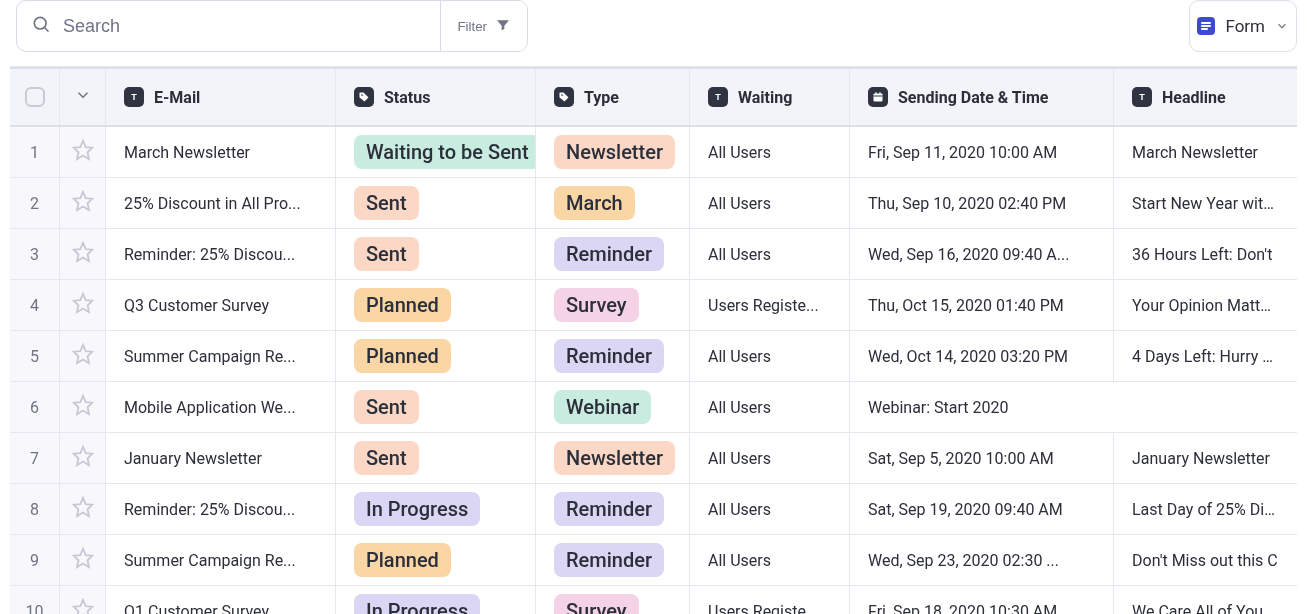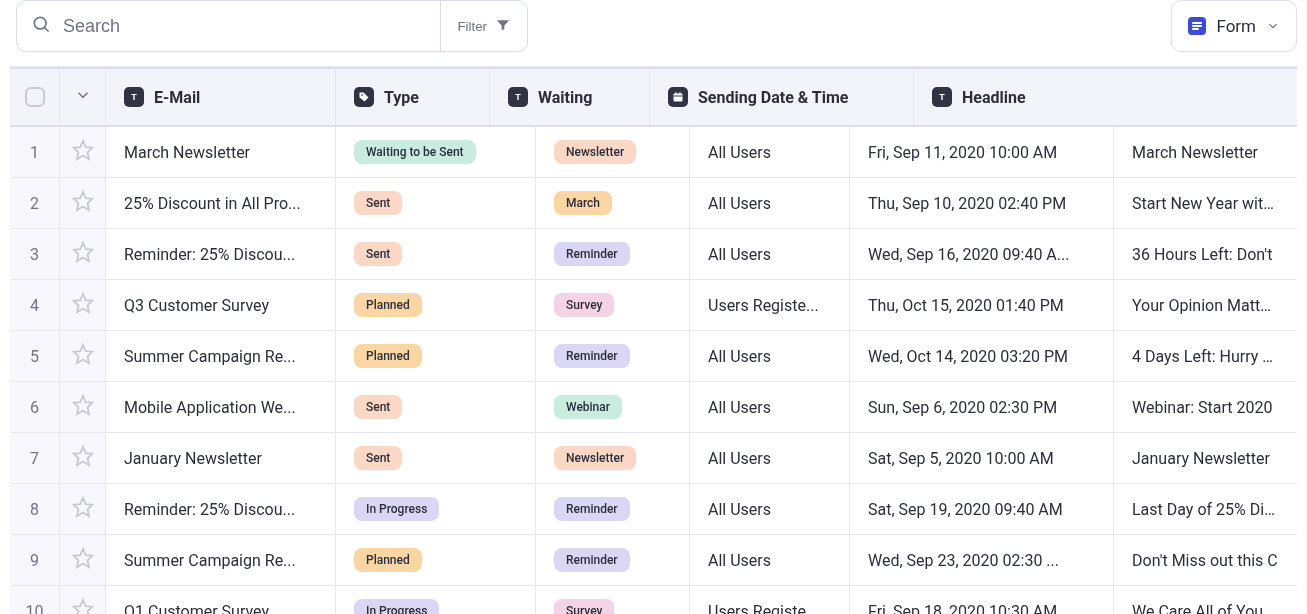--- a/index.html
+++ b/index.html
@@ -26,21 +26,21 @@
 
   
   .topbar{display:flex;align-items:stretch;gap:20px;padding:0 0 14px 6px}
   .search-group{display:flex;align-items:stretch;border:1px solid var(--border-strong);border-radius:10px;overflow:hidden;width:512px;height:52px}
   .search-box{display:flex;align-items:center;gap:10px;padding:0 14px;flex:1}
   .search-box input{border:none;outline:none;font-size:18px;color:var(--text);flex:1;background:transparent}
   .search-box input::placeholder{color:var(--muted)}
   .filter-btn{display:flex;align-items:center;gap:8px;background:#fff;padding:0 16px;color:var(--muted);border:none}
   .vsep{width:1px;background:var(--border-strong)}
   .spacer{flex:1}
-  .form-btn{display:flex;align-items:center;gap:10px;border:1px solid var(--btn-border);border-radius:10px;height:52px;padding:0 16px;color:var(--text);font-size:17px}
+  .form-btn{display:flex;align-items:center;gap:10px;border:1px solid var(--btn-border);border-radius:10px;height:52px;padding:0 7px;color:var(--text);font-size:17px}
   .form-btn .sq{width:18px;height:18px;border-radius:4px;background:var(--accent);display:inline-flex;align-items:center;justify-content:center}
   .form-btn .sq svg{display:block}
   .chev svg{display:block}
 
   
   .grid{border-top:1px solid var(--border)}
   .row{display:flex;align-items:stretch;border-bottom:1px solid var(--border)}
   .head{background:var(--head-bg);font-weight:700;color:var(--text);border-top:2px solid #dcdeea;border-bottom:2px solid #dcdeea}
   .cell{border-right:1px solid var(--border);padding:0 18px;display:flex;align-items:center;white-space:nowrap;overflow:hidden;text-overflow:ellipsis;height:48px}
   .head .cell{height:56px}
@@ -55,21 +55,21 @@
   .c-target{width:160px}
   .c-date{width:264px}
   .c-headline{flex:1;border-right:none}
 
   .hlabel{display:flex;align-items:center;gap:10px;color:var(--text);font-weight:700}
   .hicon{width:20px;height:20px;border-radius:5px;background:#2f3342;color:#fff;display:inline-flex;align-items:center;justify-content:center;font-size:12px}
   .hicon svg{display:block}
 
   .ck{width:20px;height:20px;border:2px solid #c7cbd8;border-radius:6px}
 
-  .chip{display:inline-flex;align-items:center;border-radius:8px;padding:5px 12px;font-size:12px;font-weight:500;color:#2b2f3a}
+  .chip{display:inline-flex;align-items:center;border-radius:8px;padding:5px 12px;font-size:20px;font-weight:500;color:#2b2f3a}
   .chip.mint{background:var(--chip-mint)}
   .chip.peach{background:var(--chip-peach)}
   .chip.orange{background:var(--chip-orange)}
   .chip.lav{background:var(--chip-lav)}
   .chip.pink{background:var(--chip-pink)}
 
   .ellip{overflow:hidden;text-overflow:ellipsis;white-space:nowrap;display:block;width:100%}
 
   svg{overflow:visible}
 </style>
@@ -132,20 +132,31 @@
       <div class="cell c-email">
         <span class="hlabel">
           <span class="hicon">
               <svg width="12" height="12" viewBox="0 0 12 12">
                 <text x="6" y="9" text-anchor="middle" font-size="9" font-family="Arial" fill="#fff" font-weight="700">T</text>
               </svg>
             </span>
           <span>E-Mail</span>
         </span>
       </div>
+      <div class="cell c-status">
+        <span class="hlabel">
+          <span class="hicon">
+              <svg width="12" height="12" viewBox="0 0 24 24" fill="#fff">
+                <path d="M3 3h8l10 10-8 8L3 13V3z"></path>
+                <circle cx="8" cy="8" r="1.7" fill="#2f3342"></circle>
+              </svg>
+            </span>
+          <span>Status</span>
+        </span>
+      </div>
       <div class="cell c-type">
         <span class="hlabel">
           <span class="hicon">
               <svg width="12" height="12" viewBox="0 0 24 24" fill="#fff">
                 <path d="M3 3h8l10 10-8 8L3 13V3z"></path>
                 <circle cx="8" cy="8" r="1.7" fill="#2f3342"></circle>
               </svg>
             </span>
           <span>Type</span>
         </span>
@@ -329,23 +340,20 @@
           </div>
           <div class="cell c-status">
             <span class="chip peach">Sent</span>
           </div>
           <div class="cell c-type">
             <span class="chip mint">Webinar</span>
           </div>
           <div class="cell c-target">
             <span class="ellip">All Users</span>
           </div>
-          <div class="cell c-date">
-            <span class="ellip">Sun, Sep 6, 2020 02:30 PM</span>
-          </div>
           <div class="cell c-headline">
             <span class="ellip">Webinar: Start 2020 </span>
           </div>
         </div>
         <div class="row data">
           <div class="cell num">7</div>
           <div class="cell star">
             <span><svg width="22" height="22" viewBox="0 0 24 24" fill="none" stroke="#c6c9d5" stroke-width="2">
                 <polygon points="12 2 15 9 22 9.5 17 14.5 18.5 22 12 18 5.5 22 7 14.5 2 9.5 9 9 12 2"></polygon>
               </svg></span>

